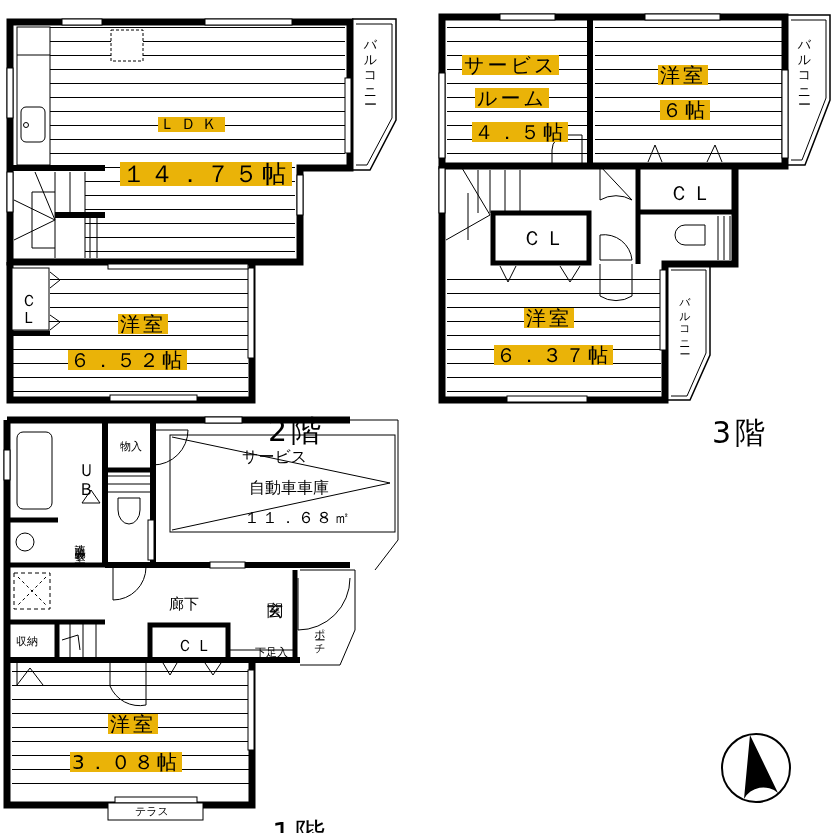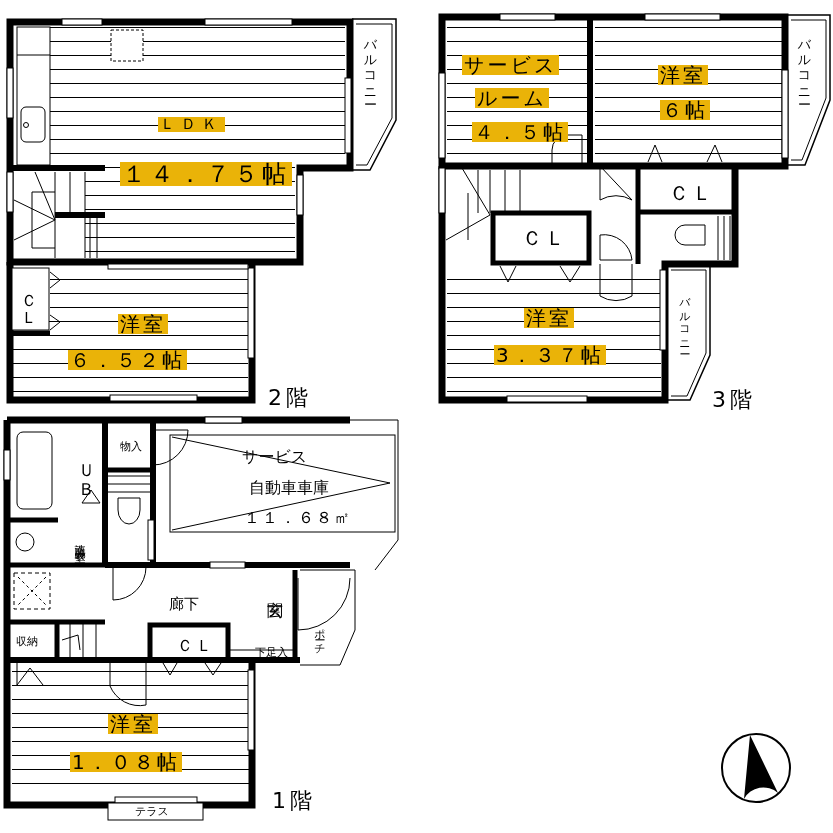--- a/index.html
+++ b/index.html
@@ -4,21 +4,21 @@
 <style>
   html,body{margin:0;padding:0;background:#fff;}
   body{width:833px;height:833px;position:relative;overflow:hidden;font-family:"DejaVu Sans","Liberation Sans",sans-serif;color:#000;}
   svg{position:absolute;left:0;top:0;}
   .lbl{position:absolute;font-family:"DejaVu Sans",sans-serif;color:#000;white-space:nowrap;line-height:1;background:#eab308;padding:0 2px;}
   .big{font-size:15px;letter-spacing:6px;}
   .med{font-size:20px;letter-spacing:3px;}
   .sm{font-size:13px;}
   .xs{font-size:11px;}
   .vert{writing-mode:vertical-rl;letter-spacing:2px;}
-  .floor{position:absolute;font-size:22px;letter-spacing:4px;font-family:"DejaVu Sans",sans-serif;}
+  .floor{position:absolute;font-size:30px;letter-spacing:4px;font-family:"DejaVu Sans",sans-serif;margin-top:28px;}
   .nobg{background:transparent;}
 </style>
 </head>
 <body>
 
 <svg width="833" height="833" viewBox="0 0 833 833">
   <defs>
     <pattern id="floorlines" width="10" height="14" patternUnits="userSpaceOnUse">
       <line x1="0" y1="13.5" x2="10" y2="13.5" stroke="#000" stroke-width="1"></line>
     </pattern>
@@ -194,33 +194,33 @@
 <span class="floor" style="left:268px;top:383px;">2階</span>
 
 <span class="lbl med" style="left:462px;top:55px;">サービス</span>
 <span class="lbl med" style="left:475px;top:88px;">ルーム</span>
 <span class="lbl med" style="left:472px;top:122px;">４．５帖</span>
 <span class="lbl med" style="left:658px;top:65px;">洋室</span>
 <span class="lbl med" style="left:660px;top:100px;">６帖</span>
 <span class="lbl med nobg" style="left:667px;top:183px;">ＣＬ</span>
 <span class="lbl med nobg" style="left:520px;top:228px;">ＣＬ</span>
 <span class="lbl med" style="left:524px;top:308px;">洋室</span>
-<span class="lbl med" style="left:494px;top:345px;">3．３７帖</span>
+<span class="lbl med" style="left:494px;top:345px;">６．３７帖</span>
 <span class="lbl sm vert nobg" style="left:796px;top:30px;">バルコニー</span>
 <span class="lbl xs vert nobg" style="left:677px;top:290px;">バルコニー</span>
 <span class="floor" style="left:712px;top:385px;">3階</span>
 
 <span class="lbl med vert nobg" style="left:76px;top:452px;font-size:17px;">ＵＢ</span>
 <span class="lbl xs nobg" style="left:118px;top:441px;">物入</span>
 <span class="lbl sm nobg" style="left:240px;top:449px;font-size:16px;">サービス</span>
 <span class="lbl sm nobg" style="left:247px;top:480px;font-size:16px;">自動車車庫</span>
 <span class="lbl sm nobg" style="left:242px;top:510px;font-size:16px;letter-spacing:2px;">１１．６８㎡</span>
 <span class="lbl xs vert nobg" style="left:72px;top:535px;">洗面脱衣室</span>
 <span class="lbl sm nobg" style="left:167px;top:597px;font-size:15px;font-family:Liberation Serif, serif;">廊下</span>
 <span class="lbl sm vert nobg" style="left:265px;top:588px;font-size:16px;">玄関</span>
 <span class="lbl xs vert nobg" style="left:312px;top:620px;">ポーチ</span>
 <span class="lbl xs nobg" style="left:14px;top:636px;">収納</span>
 <span class="lbl med nobg" style="left:175px;top:638px;font-size:16px;">ＣＬ</span>
 <span class="lbl xs nobg" style="left:253px;top:647px;">下足入</span>
 <span class="lbl med" style="left:108px;top:714px;">洋室</span>
-<span class="lbl med" style="left:70px;top:752px;">1．０８帖</span>
+<span class="lbl med" style="left:70px;top:752px;">3．０８帖</span>
 <span class="lbl xs nobg" style="left:133px;top:806px;">テラス</span>
 <span class="floor" style="left:272px;top:786px;">1階</span>
 
 </body></html>

